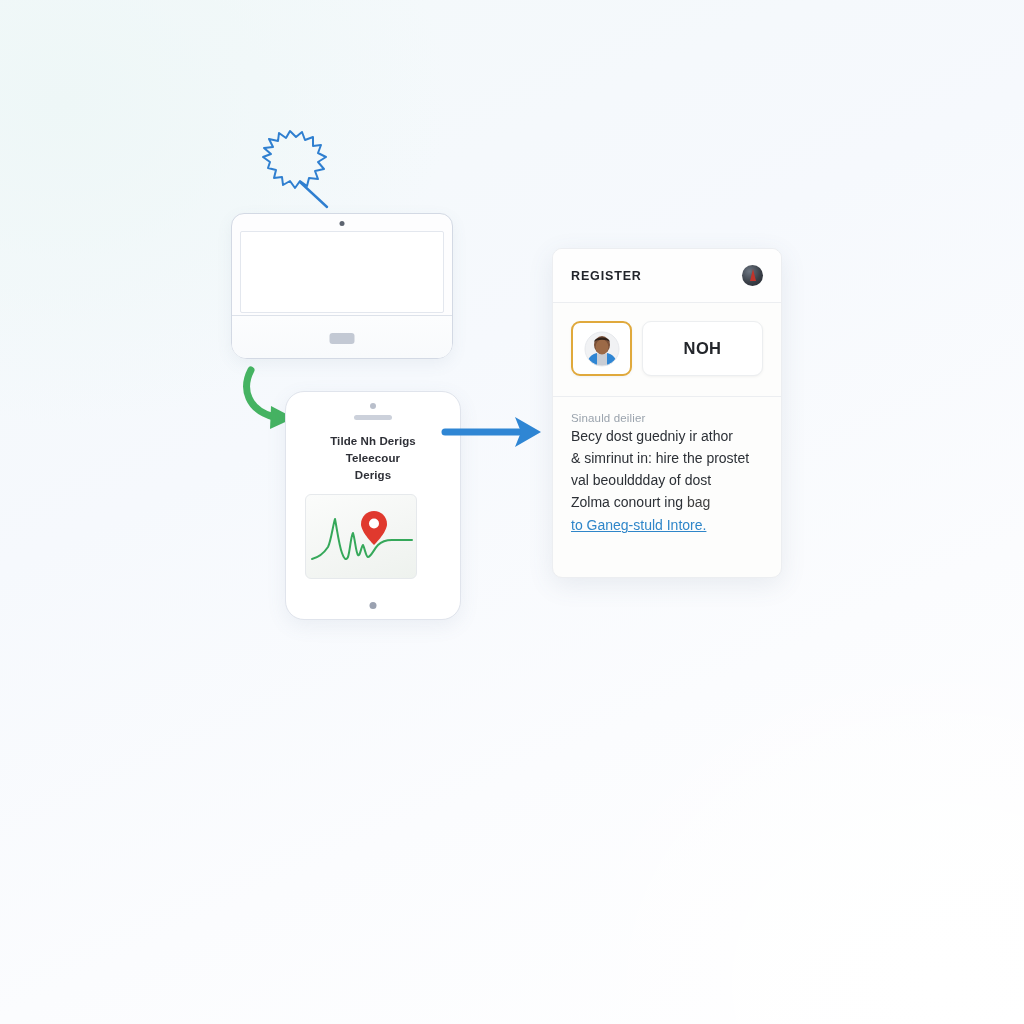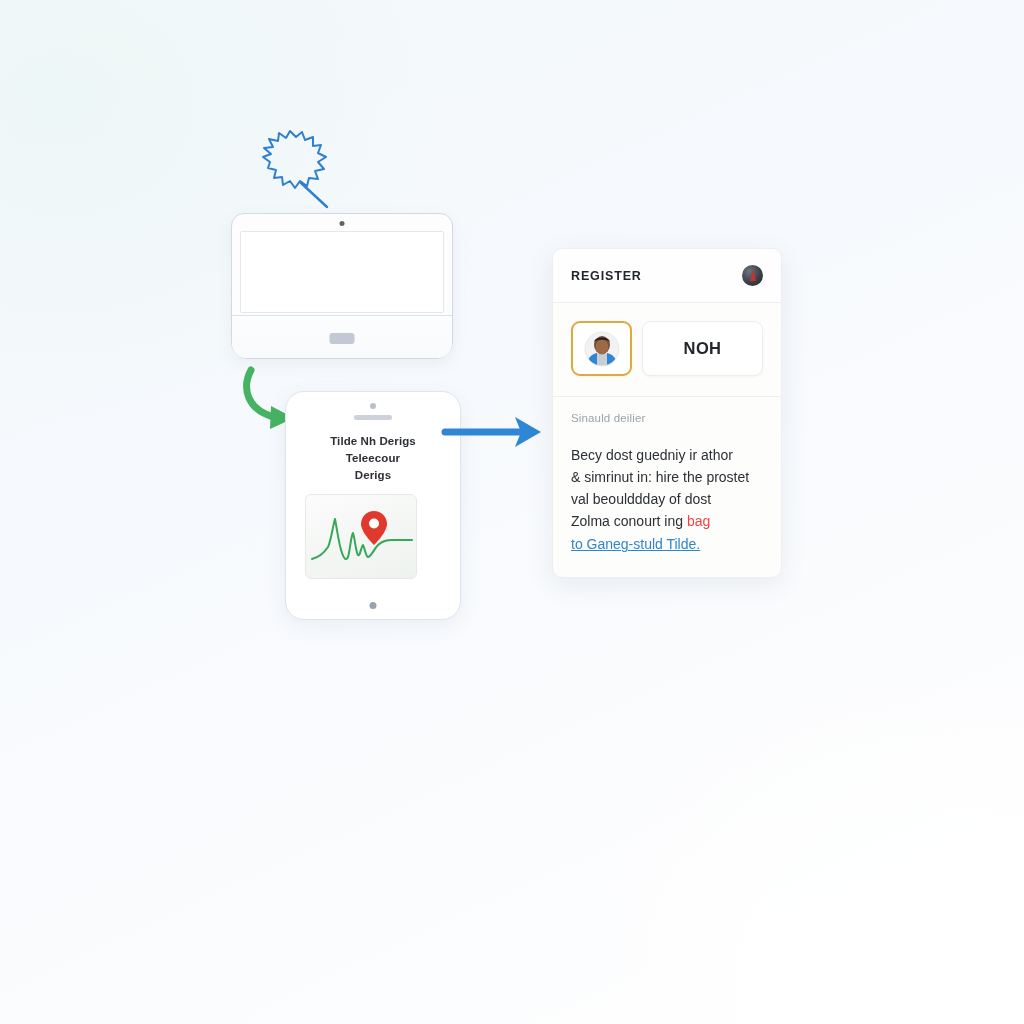--- a/index.html
+++ b/index.html
@@ -257,29 +257,29 @@
     letter-spacing: 0.4px;
   }
   .avatar-svg { display: block; }
 
   .card-body {
     padding: 15px 18px 16px 18px;
   }
   .body-label {
     font-size: 11.5px;
     color: #9aa3ad;
-    margin-bottom: 20px;
+    margin-bottom: 1px;
     letter-spacing: 0.15px;
   }
   .body-text {
     font-size: 14px;
     line-height: 1.58;
     color: #2c3036;
   }
-  .muted-word { color: #ef4444; margin-top: 44px; }
+  .muted-word { color: #404040; margin-top: 44px; }
   .link-line {
     display: block;
     color: #2f86c9;
     margin-top: 1px;
   }
 </style>
 </head>
 <body>
 
 <div id="stage">
@@ -378,19 +378,19 @@
       </div>
     </div>
 
     <div class="card-body">
       <div class="body-label">Sinauld deilier</div>
       <div class="body-text">
         <span>Becy dost guedniy ir athor</span><br>
         <span>&amp; simrinut in: hire the prostet</span><br>
         <span>val beoulddday of dost</span><br>
         <span>Zolma conourt ing </span><span class="muted-word">bag</span>
-        <a class="link-line" href="#">to Ganeg-stuld Tilde.</a>
+        <a class="link-line" href="#">to Ganeg-stuld Intore.</a>
       </div>
     </div>
 
   </div>
 
 </div>
 
 </body></html>

